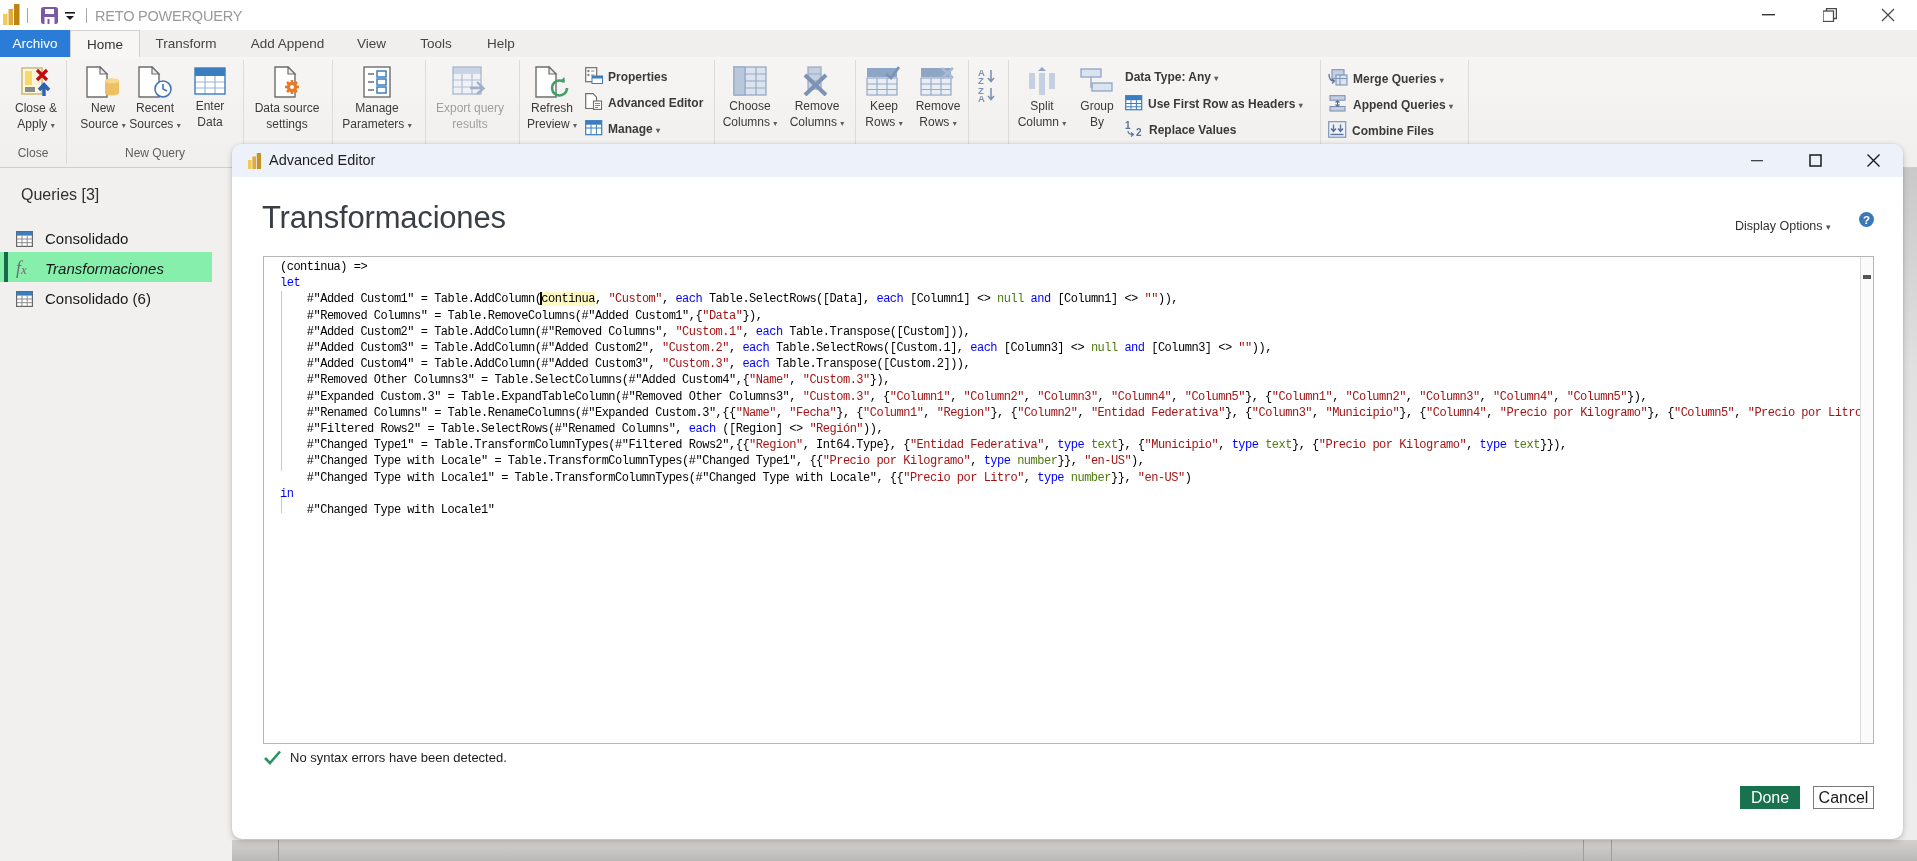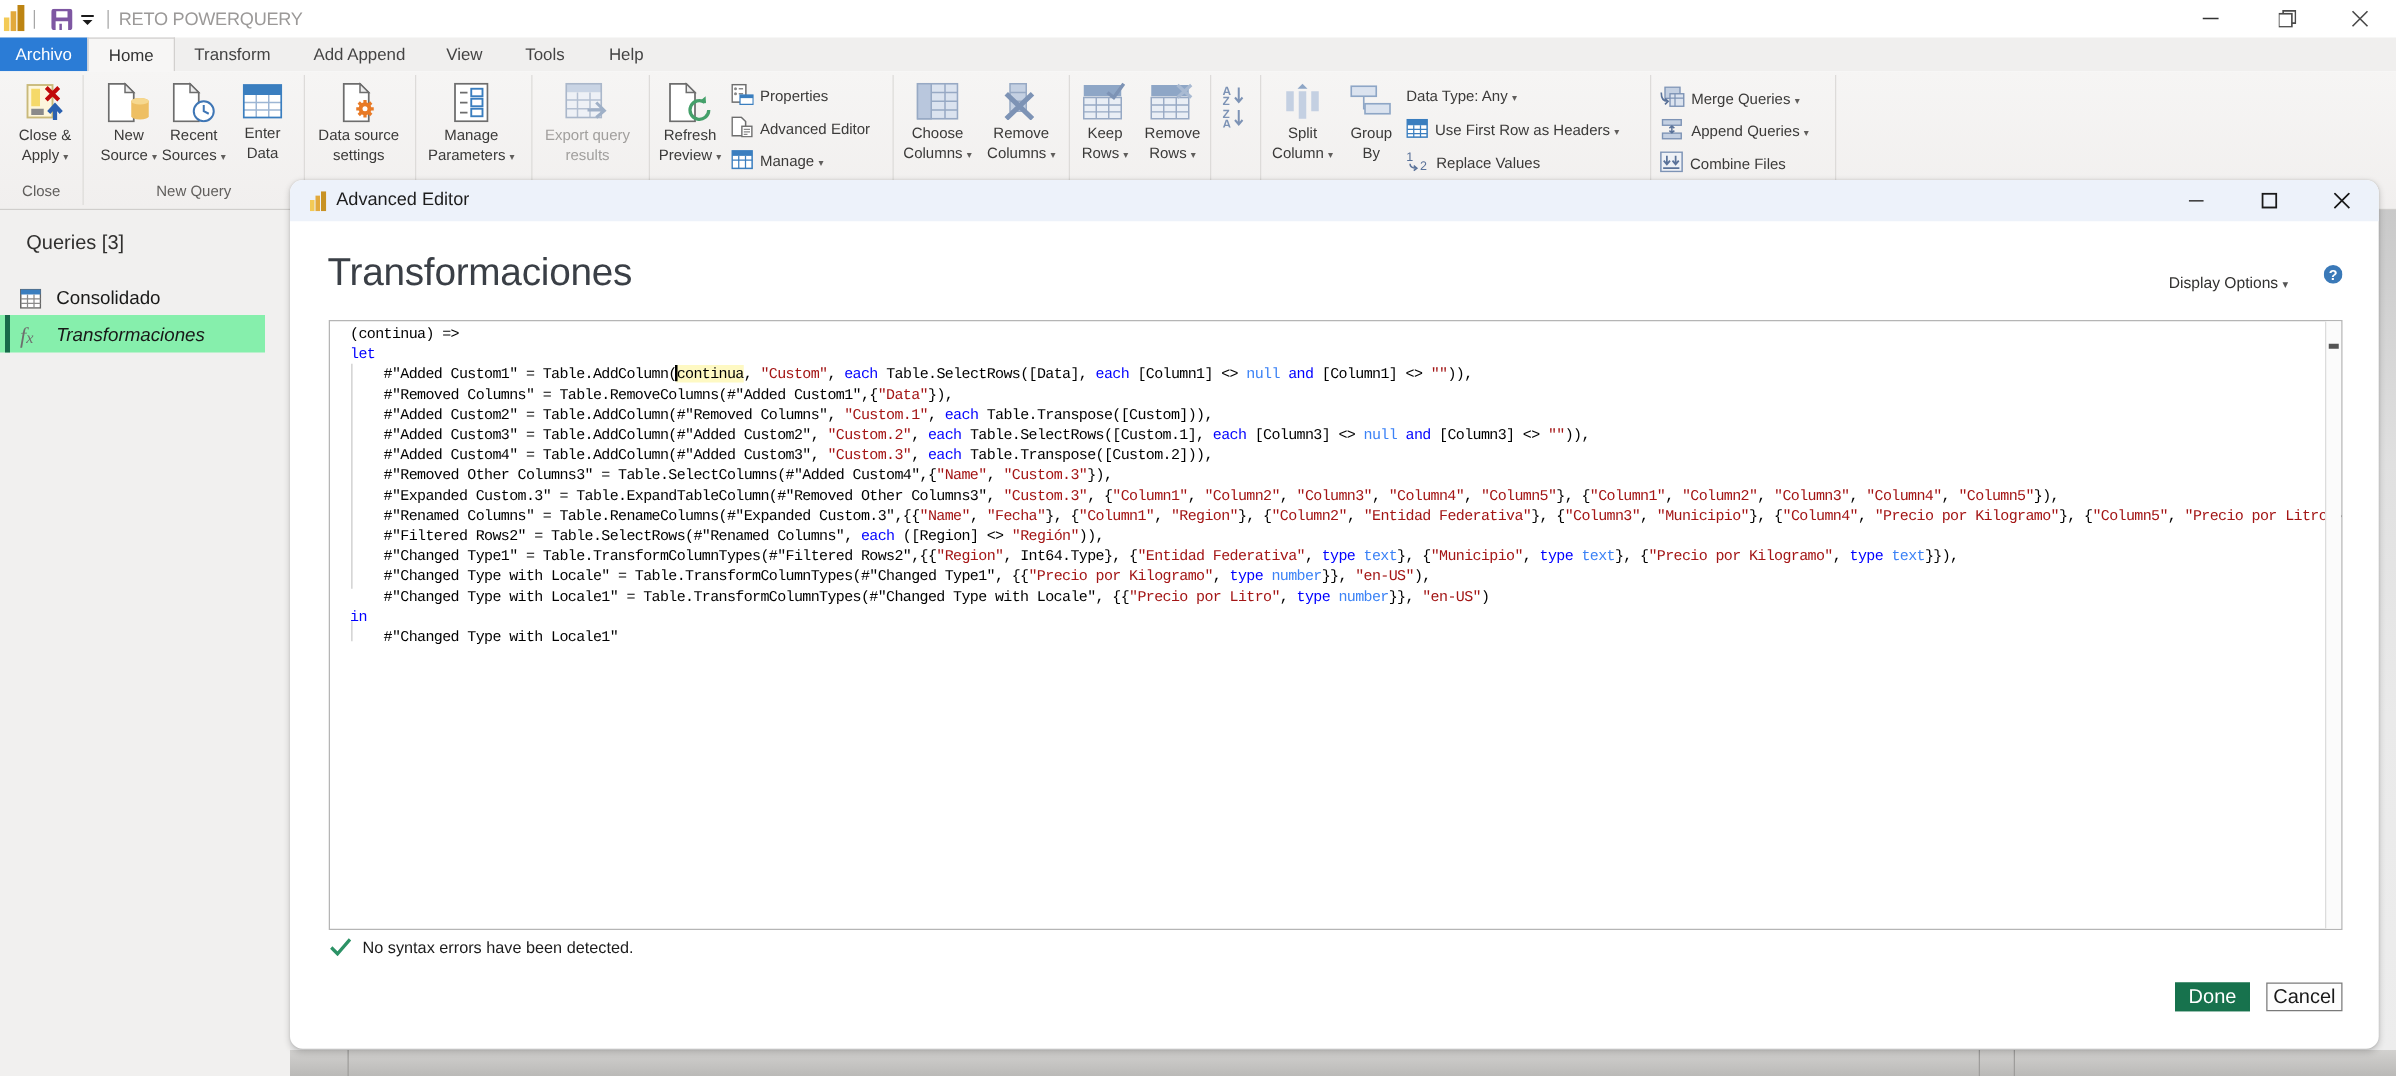--- a/index.html
+++ b/index.html
@@ -19,21 +19,21 @@
 .tab.active { background:#f7f6f5; border:1px solid #d2d0ce; border-bottom:none; color:#333; }
 
 
 .ribbon { position:absolute; left:0; top:57px; width:1917px; height:111px; background:linear-gradient(#f6f5f4,#f1efee); border-bottom:1px solid #d0cecc; }
 .rsep { position:absolute; top:3px; width:1px; height:104px; background:#dddbd9; }
 .rbtn { position:absolute; top:0; text-align:center; font-size:12px; color:#3b3a39; }
 .rbtn .ric { display:block; margin:9px auto 3px; }
 .rbtn .lbl { line-height:15.5px; }
 .rbtn.dis { color:#a19f9d; }
 .caret { font-size:8px; color:#605e5c; }
-.smrow { position:absolute; font-size:12px; color:#3b3a39; height:16px; line-height:16px; }
+.smrow { position:absolute; font-size:12px; color:#3b3a39; height:16px; line-height:16px;font-weight:bold; }
 .smrow svg, .smrow .ricon { vertical-align:-3px; margin-right:5px; }
 .grplbl { position:absolute; top:89px; font-size:12px; color:#605e5c; text-align:center; }
 
 
 .sidebar { position:absolute; left:0; top:168px; width:232px; height:693px; background:#f1f0ef; }
 .qhdr { position:absolute; left:21px; top:18px; font-size:16px; color:#31302f; }
 .qrow { position:absolute; left:0; width:212px; height:30px; font-size:15px; color:#191918; }
 .qrow .qtxt { position:absolute; left:45px; top:8px; }
 .qrow.sel { background:#86efac; }
 .qrow.sel .bar { position:absolute; left:4px; top:0; width:4px; height:30px; background:#18694a; }
@@ -47,21 +47,21 @@
 
 
 .modal { position:absolute; left:232px; top:144px; width:1671px; height:695px; background:#fff; border-radius:10px; box-shadow:0 2px 6px rgba(0,0,0,.20), 0 0 2px rgba(0,0,0,.12); }
 .mtitle { position:absolute; left:0; top:0; width:1671px; height:33px; background:#edf2fa; border-radius:10px 10px 0 0; }
 .mtitle .mtxt { position:absolute; left:37px; top:8px; font-size:14.5px; color:#1d1d1d; }
 .mwb { position:absolute; top:0; height:33px; color:#1a1a1a; }
 .mhead { position:absolute; left:30px; top:56px; font-size:31px; font-weight:300; color:#3a3f46; letter-spacing:-0.2px; }
 .dispopt { position:absolute; font-size:12.5px; color:#323130; }
 .codebox { position:absolute; left:31px; top:112px; width:1611px; height:488px; border:1px solid #b5b5b5; background:#fff; overflow:hidden; }
 .code { position:absolute; left:0; top:0; font-family:"Liberation Mono", monospace; font-size:12px; letter-spacing:-0.5px; line-height:16.2px; white-space:pre; color:#000; padding:2px 0 0 16px; }
-.k { color:#0000ff; } .s { color:#a31515; } .t { color:#3b82f6; }
+.k { color:#0000ff; } .s { color:#a31515; } .t { color:#4d7c0f; }
 .selw { background:#fef9c3; }
 .caret2 { position:absolute; width:2px; height:13px; background:#000; }
 .iguide { position:absolute; width:1px; background:#c9c9c9; }
 .sbtrack { position:absolute; right:0; top:0; width:13px; height:486px; background:#fbfbfb; border-left:1px solid #dcdcdc; }
 .sbthumb { position:absolute; left:2px; top:18px; width:8px; height:4px; background:#555; }
 .okline { position:absolute; left:32px; top:606px; font-size:13px; color:#1c1c1c; }
 .btn { position:absolute; top:642px; height:23px; font-size:16px; text-align:center; line-height:21px; }
 .btn.done { left:1508px; width:60px; background:#17724d; color:#fff; border:1px solid #17724d; }
 .btn.cancel { left:1581px; width:61px; background:#fdfdfd; color:#1a1a1a; border:1px solid #7a7a7a; }
 </style>
@@ -371,20 +371,28 @@
         <rect x="0.6" y="0.6" width="15.8" height="14.8" fill="#fff" stroke="#666" stroke-width="1.2"></rect>
         <rect x="0.6" y="0.6" width="15.8" height="4" fill="#3a7ebf"></rect>
         <path d="M0.6 8 H16.4 M0.6 11.7 H16.4 M6 4.6 V15.4 M11.2 4.6 V15.4" stroke="#8a8a8a" stroke-width="1"></path>
       </svg>
     <div class="qtxt">Consolidado</div>
   </div>
   <div class="qrow sel" style="top:84px">
     <div class="bar"></div>
     <div class="abs" style="left:16px;top:6px;font-family:'Liberation Serif',serif;font-style:italic;font-size:18px;color:#6e6e6e">f<span style="font-size:13px">x</span></div>
     <div class="qtxt" style="font-style:italic">Transformaciones</div>
+  </div>
+  <div class="qrow" style="top:114px">
+    <svg class="qicon" width="17" height="16">
+        <rect x="0.6" y="0.6" width="15.8" height="14.8" fill="#fff" stroke="#666" stroke-width="1.2"></rect>
+        <rect x="0.6" y="0.6" width="15.8" height="4" fill="#3a7ebf"></rect>
+        <path d="M0.6 8 H16.4 M0.6 11.7 H16.4 M6 4.6 V15.4 M11.2 4.6 V15.4" stroke="#8a8a8a" stroke-width="1"></path>
+      </svg>
+    <div class="qtxt">Consolidado (6)</div>
   </div>
 </div>
 <div class="statusbar">
   <div class="ssep" style="left:46px"></div>
   <div class="ssep" style="left:1351px"></div>
   <div class="ssep" style="left:1379px"></div>
 </div>
 <div class="sidebot"></div>
 
 <div class="modal">

